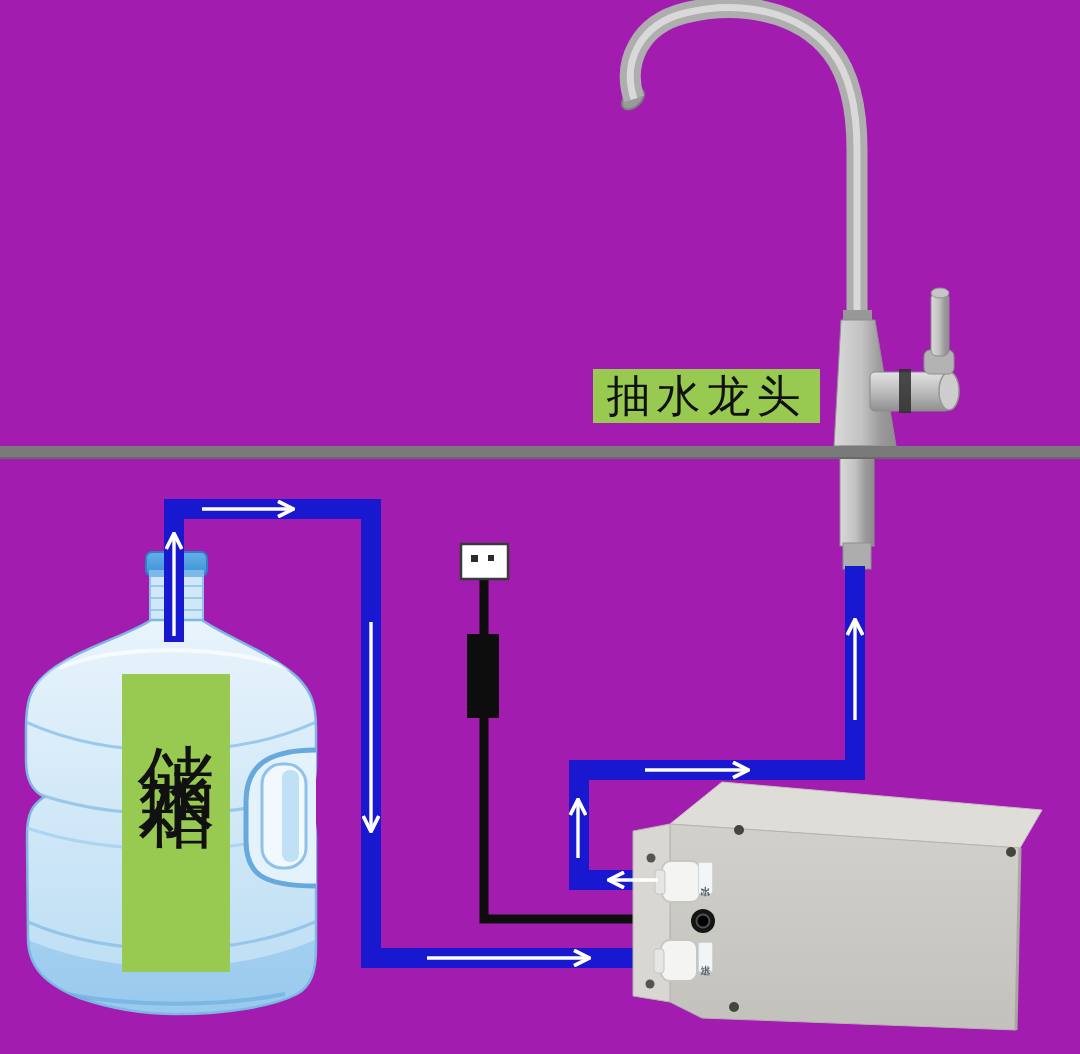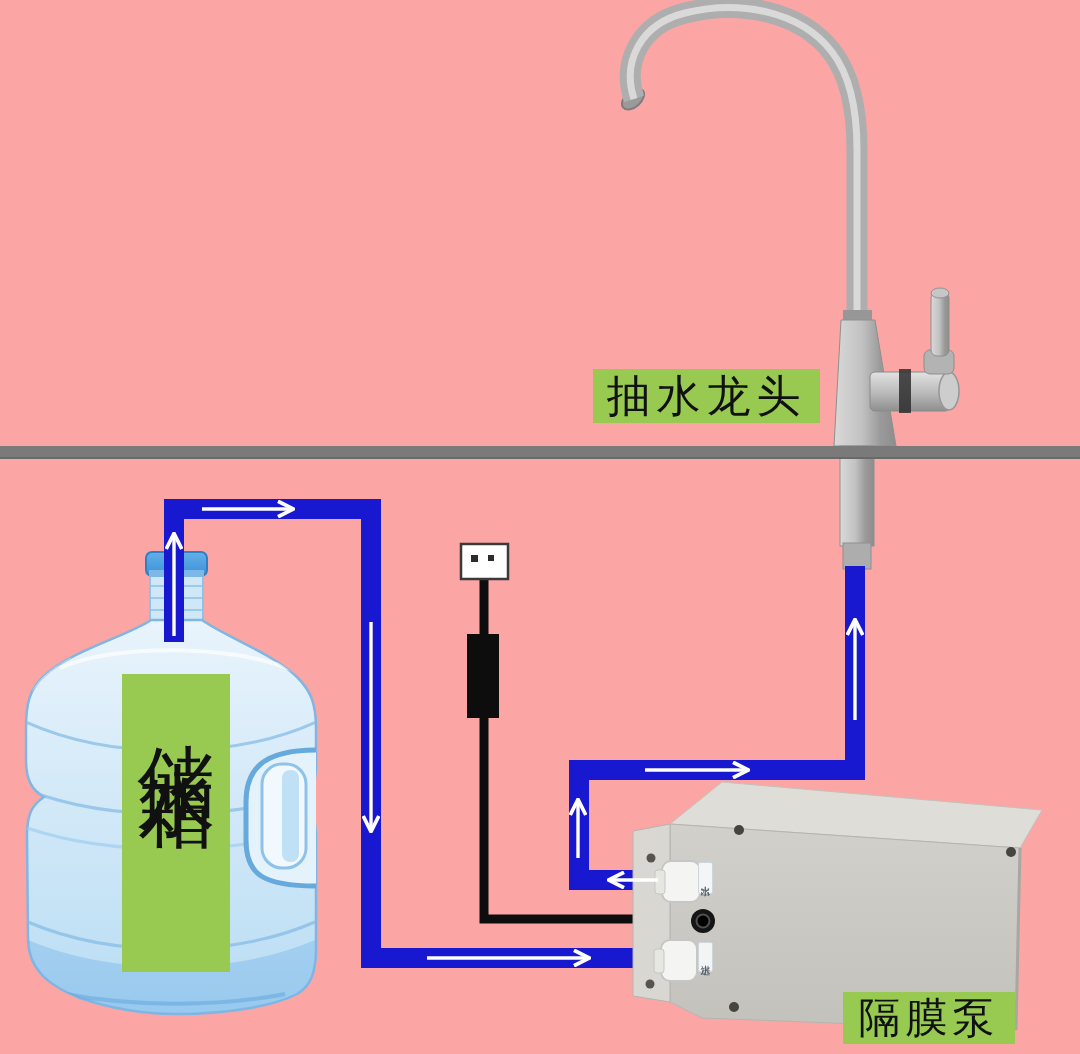--- a/index.html
+++ b/index.html
@@ -1,16 +1,16 @@
 <!DOCTYPE html>
 <html style="--tube: #1818d0; --cable: #0d0d0d; --counter: #7a7a7a; --label-bg: #98ca52; --label-text: #111111; --arrow: #ffffff;"><head>
 <meta charset="utf-8">
 <style>
   html,body{margin:0;padding:0;background:#ffffff;}
-  .stage{position:relative;width:1080px;height:1054px;background:#fca5a5;overflow:hidden;
+  .stage{position:relative;width:1080px;height:1054px;background:#a21caf;overflow:hidden;
          font-family:"Liberation Serif", serif;}
   .stage svg{position:absolute;left:0;top:0;}
   .label{position:absolute;background:var(--label-bg,#98ca52);color:var(--label-text,#111);
          display:flex;align-items:center;justify-content:center;}
   .label.h{white-space:nowrap;}
   .label.v{writing-mode:vertical-rl;text-orientation:upright;justify-content:flex-start;}
   #faucet-label{left:593px;top:369px;width:227px;height:54px;font-size:44px;letter-spacing:6px;}
   #tank-label{left:122px;top:674px;width:108px;height:298px;font-size:78px;letter-spacing:17px;padding-top:8px;box-sizing:border-box;}
   #pump-label{left:843px;top:992px;width:172px;height:52px;font-size:42px;letter-spacing:5px;}
   .port-tag{position:absolute;writing-mode:vertical-rl;text-orientation:upright;
@@ -155,16 +155,15 @@
     <line x1="427" y1="958" x2="588" y2="958" marker-end="url(#arr)"></line>
     <line x1="658" y1="880" x2="610" y2="880" marker-end="url(#arr)"></line>
     <line x1="578" y1="858" x2="578" y2="801" marker-end="url(#arr)"></line>
     <line x1="645" y1="770" x2="747" y2="770" marker-end="url(#arr)"></line>
     <line x1="855" y1="720" x2="855" y2="621" marker-end="url(#arr)"></line>
   </g>
 </svg>
 
   <div class="label h" id="faucet-label">抽水龙头</div>
   <div class="label v" id="tank-label">储水箱</div>
-  <div class="label h" id="pump-label">隔膜泵</div>
   <div class="port-tag" id="port-out-tag">出水</div>
   <div class="port-tag" id="port-in-tag">进水</div>
 </div>
 
 </body></html>

